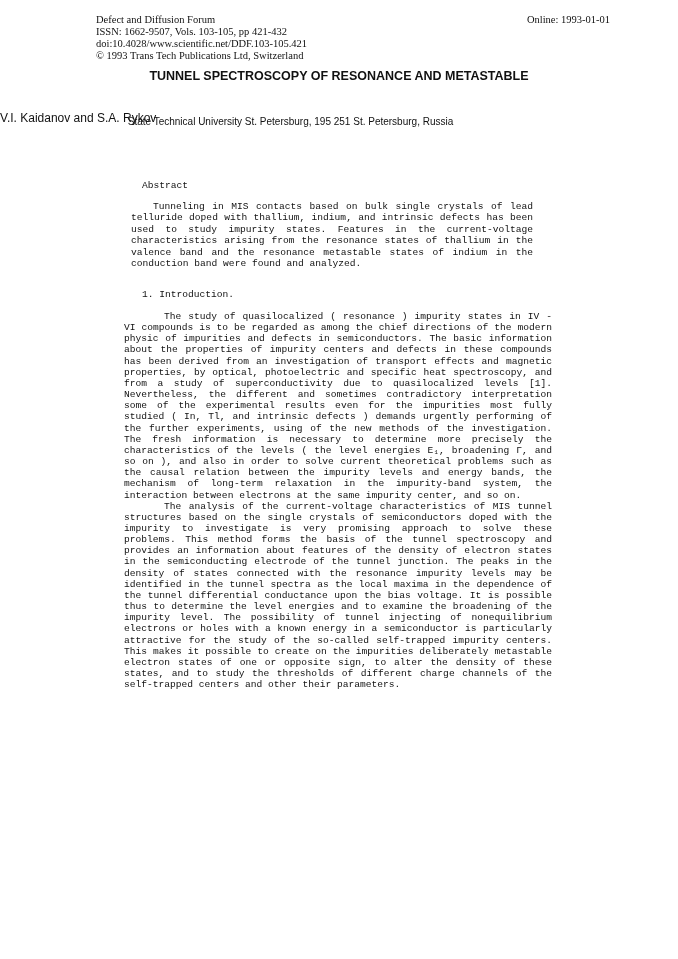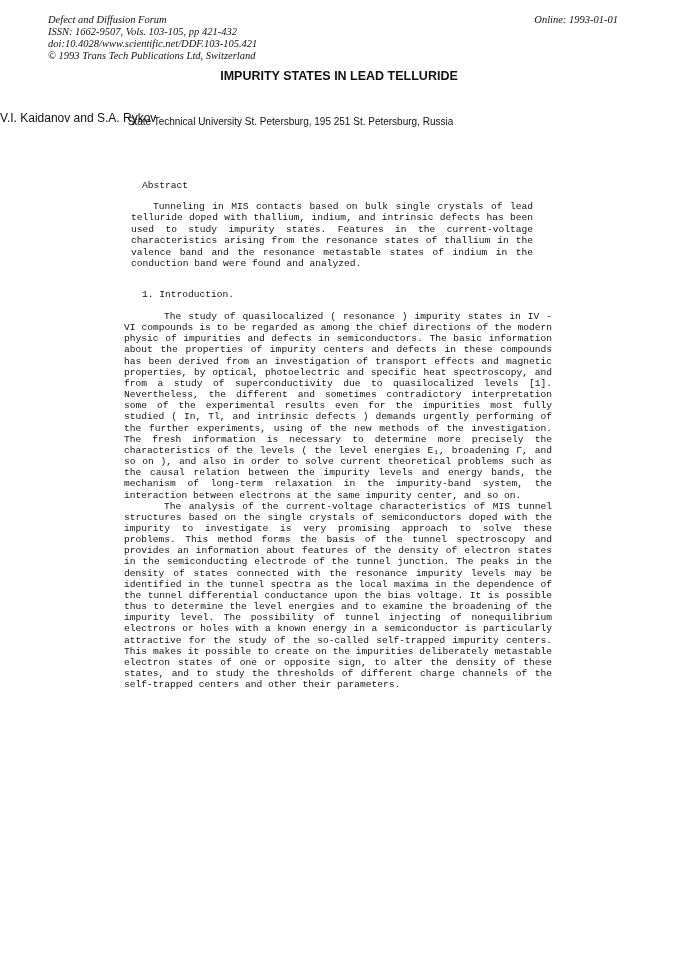--- a/index.html
+++ b/index.html
@@ -1,19 +1,19 @@
 <!DOCTYPE html>
 <html><head>
   <meta charset="utf-8">
   <style>
     html, body { margin: 0; padding: 0; background: #ffffff; }
     body { width: 678px; height: 959px; position: relative; overflow: hidden; color: #111; }
-    .hdr { position: absolute; font-family: "Liberation Serif", serif; font-style: italic; font-size: 10.5px; line-height: 12px; color: #111; }
+    .hdr { position: absolute; font-family: "Liberation Serif", serif; font-size: 10.5px; line-height: 12px; color: #111; margin-left: 48px; }
     .hdr-left { left: 48px; top: 14px; }
-    .hdr-right { right: 60px; top: 14px; }
+    .hdr-right { right: 68px; top: 14px; }
     .title { position: absolute; left: 0; width: 678px; top: 69px; text-align: center; font-family: "Liberation Sans", sans-serif; font-weight: bold; font-size: 12.5px; line-height: 15px; color: #111; }
     .authors { position: absolute; left: 0; width: 678px; top: 111px; text-align: left; font-family: "Liberation Sans", sans-serif; font-size: 12px; line-height: 14px; }
     .affil { position: absolute; left: 0; width: 581px; top: 117px; text-align: center; font-family: "Liberation Sans", sans-serif; font-size: 10px; line-height: 10px; }
     .mono { font-family: "Liberation Mono", monospace; font-size: 9.6px; color: #111; }
     .abs-head { position: absolute; left: 142px; top: 180px; }
     .abs-body { position: absolute; left: 131px; top: 201px; width: 402px; line-height: 11.4px; }
     .sec-head { position: absolute; left: 142px; top: 289px; }
     .intro { position: absolute; left: 124px; top: 311px; width: 428px; line-height: 11.15px; }
     .para { margin: 0; text-align: justify; text-align-last: left; }
     .indent { text-indent: 40px; }
@@ -24,21 +24,21 @@
 
 <div class="hdr hdr-left">
   <div>Defect and Diffusion Forum</div>
   <div>ISSN: 1662-9507, Vols. 103-105, pp 421-432</div>
   <div>doi:10.4028/www.scientific.net/DDF.103-105.421</div>
   <div>© 1993 Trans Tech Publications Ltd, Switzerland</div>
 </div>
 <div class="hdr hdr-right">Online: 1993-01-01</div>
 
 <div class="title">
-  <div>IMPURITY STATES IN LEAD TELLURIDE</div>
+  <div>TUNNEL SPECTROSCOPY OF RESONANCE AND METASTABLE</div>
 </div>
 <div class="authors">V.I. Kaidanov and S.A. Rykov</div>
 <div class="affil">State Technical University St. Petersburg, 195 251 St. Petersburg, Russia</div>
 
 <div class="mono abs-head">Abstract</div>
 <div class="mono abs-body">
   <p class="para">Tunneling in MIS contacts based on bulk single crystals of lead telluride doped with thallium, indium, and intrinsic defects has been used to study impurity states. Features in the current-voltage characteristics arising from the resonance states of thallium in the valence band and the resonance metastable states of indium in the conduction band were found and analyzed.</p>
 </div>
 
 <div class="mono sec-head">1. Introduction.</div>

